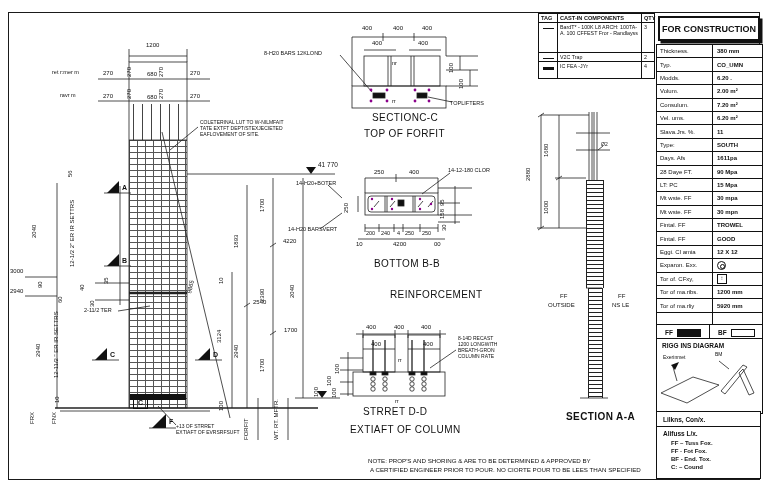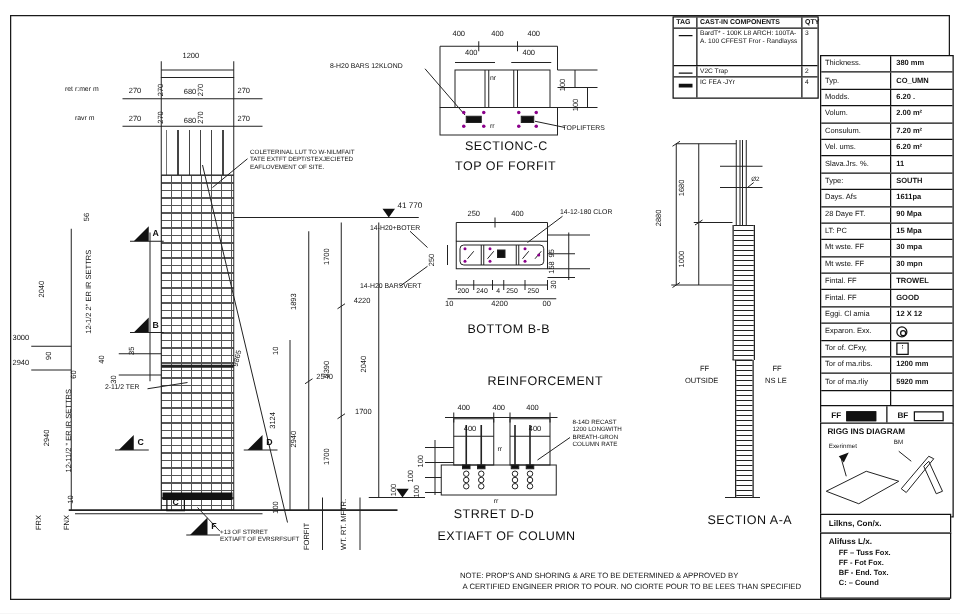--- a/index.html
+++ b/index.html
@@ -344,21 +344,21 @@
   <span class="lbl s55" style="left:397px;top:230px;">4</span>
   <span class="lbl s55" style="left:405px;top:230px;">250</span>
   <span class="lbl s55" style="left:422px;top:230px;">250</span>
   <span class="lbl" style="left:356px;top:241px;">10</span>
   <span class="lbl" style="left:393px;top:241px;">4200</span>
   <span class="lbl" style="left:434px;top:241px;">00</span>
   <span class="v" style="left:446px;top:199px;">95</span>
   <span class="v" style="left:446px;top:212px;">158</span>
   <span class="v" style="left:448px;top:224px;">30</span>
   <span class="lbl s10" style="left:374px;top:258px;">BOTTOM B-B</span>
-  <span class="lbl s10" style="left:360px;top:300px;padding-left:30px;">REINFORCEMENT</span>
+  <span class="lbl s10" style="left:360px;top:289px;padding-left:30px;">REINFORCEMENT</span>
 
   <span class="lbl" style="left:366px;top:324px;">400</span>
   <span class="lbl" style="left:394px;top:324px;">400</span>
   <span class="lbl" style="left:421px;top:324px;">400</span>
   <span class="lbl" style="left:371px;top:341px;">400</span>
   <span class="lbl" style="left:423px;top:341px;">400</span>
   <span class="lbl s5" style="left:458px;top:336px;">8-14D RECAST</span>
   <span class="lbl s5" style="left:458px;top:342px;">1200 LONGWITH</span>
   <span class="lbl s5" style="left:458px;top:348px;">BREATH-GRON</span>
   <span class="lbl s5" style="left:458px;top:354px;">COLUMN RATE</span>
@@ -371,21 +371,21 @@
   <span class="lbl s10" style="left:350px;top:424px;">EXTIAFT OF COLUMN</span>
 
   <span class="v" style="left:532px;top:174px;">2880</span>
   <span class="v" style="left:550px;top:150px;">1680</span>
   <span class="v" style="left:550px;top:207px;">1000</span>
   <span class="lbl s5" style="left:601px;top:142px;">Ø2</span>
   <span class="lbl" style="left:560px;top:293px;">FF</span>
   <span class="lbl" style="left:548px;top:302px;">OUTSIDE</span>
   <span class="lbl" style="left:618px;top:293px;">FF</span>
   <span class="lbl" style="left:612px;top:302px;">NS LE</span>
-  <span class="lbl s10" style="left:566px;top:411px;">SECTION A-A</span>
+  <span class="lbl s10" style="left:566px;top:411px;font-weight:bold;">SECTION A-A</span>
 
   <div class="tagt">
     <div class="trow thead">
       <div class="tcell tc1">TAG</div>
       <div class="tcell tc2">CAST-IN COMPONENTS</div>
       <div class="tcell tc3">QTY</div>
     </div>
     <div>
         <div class="trow" style="height: 29px;">
           <div class="tcell tc1">
@@ -404,20 +404,21 @@
         <div class="trow" style="height: 16px;">
           <div class="tcell tc1">
             <div class="dash thick"></div>
           </div>
           <div class="tcell tc2">IC FEA -JYr</div>
           <div class="tcell tc3">4</div>
         </div>
       </div>
   </div>
 
+  <div class="pcheader">FOR CONSTRUCTION</div>
   <div class="prows">
       <div class="prow">
         <div class="pk">Thickness.</div>
         <div class="pv">380 mm</div>
       </div>
       <div class="prow">
         <div class="pk">Typ.</div>
         <div class="pv">CO_UMN</div>
       </div>
       <div class="prow">

